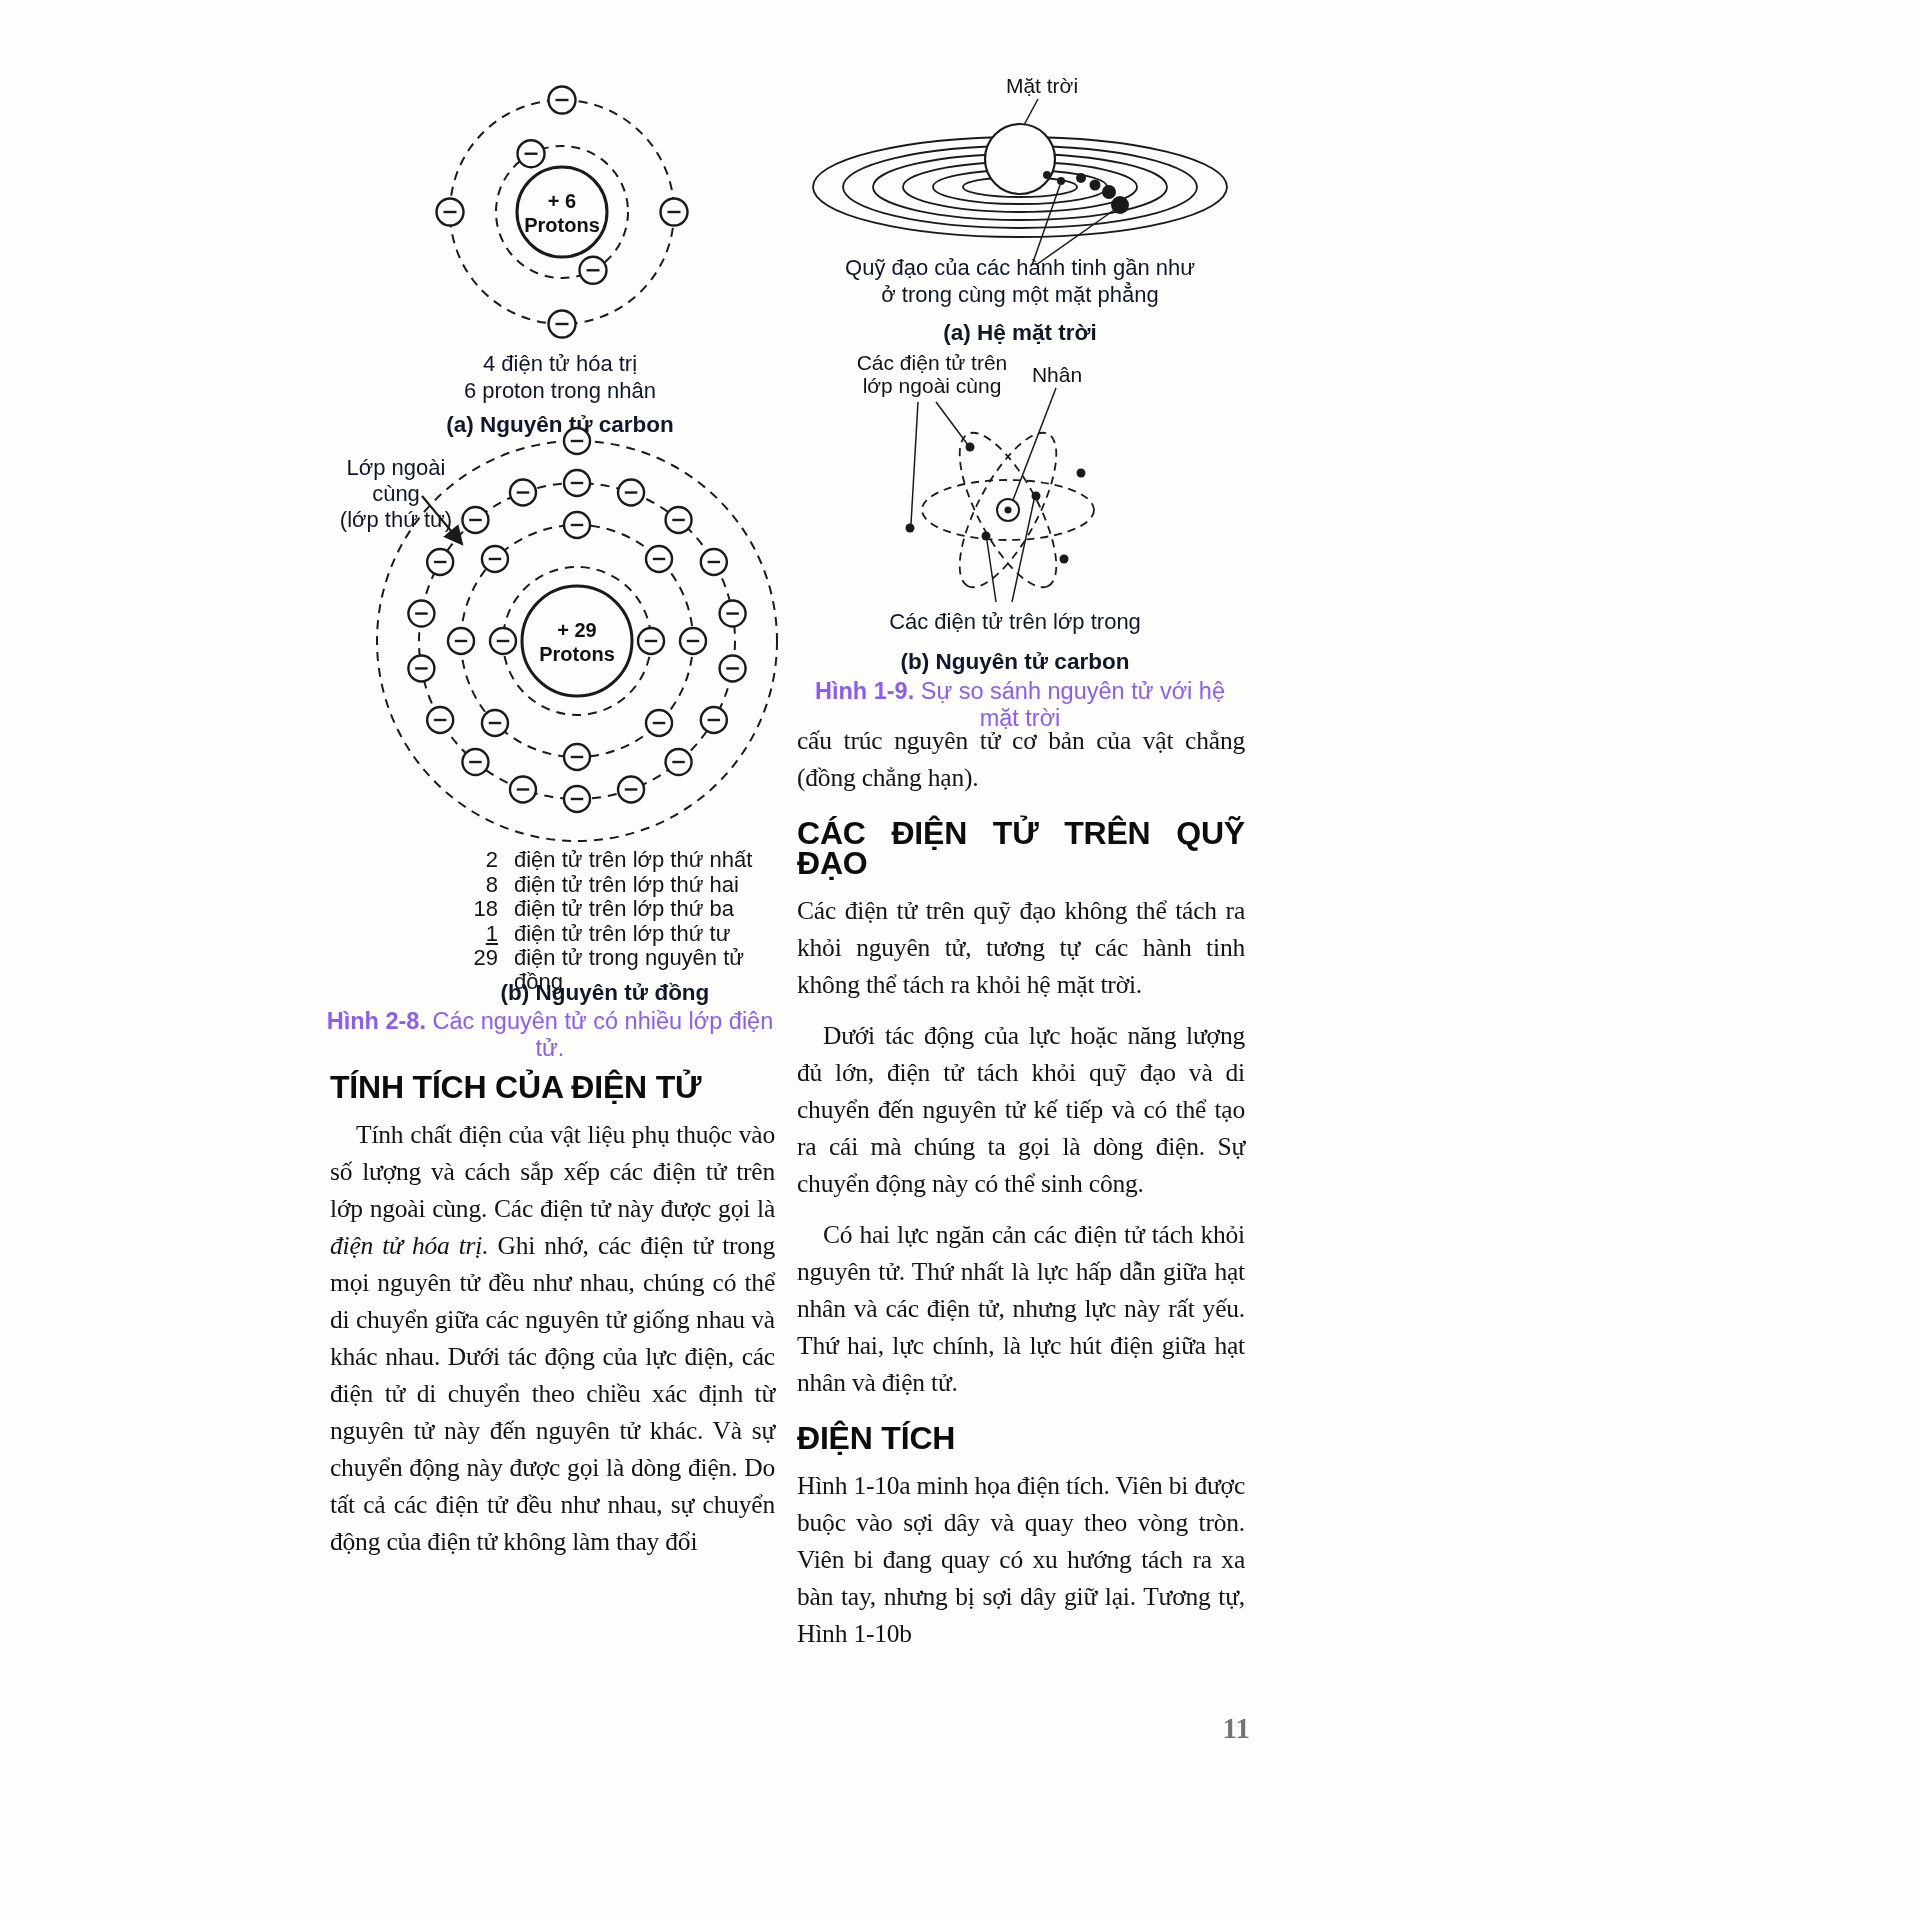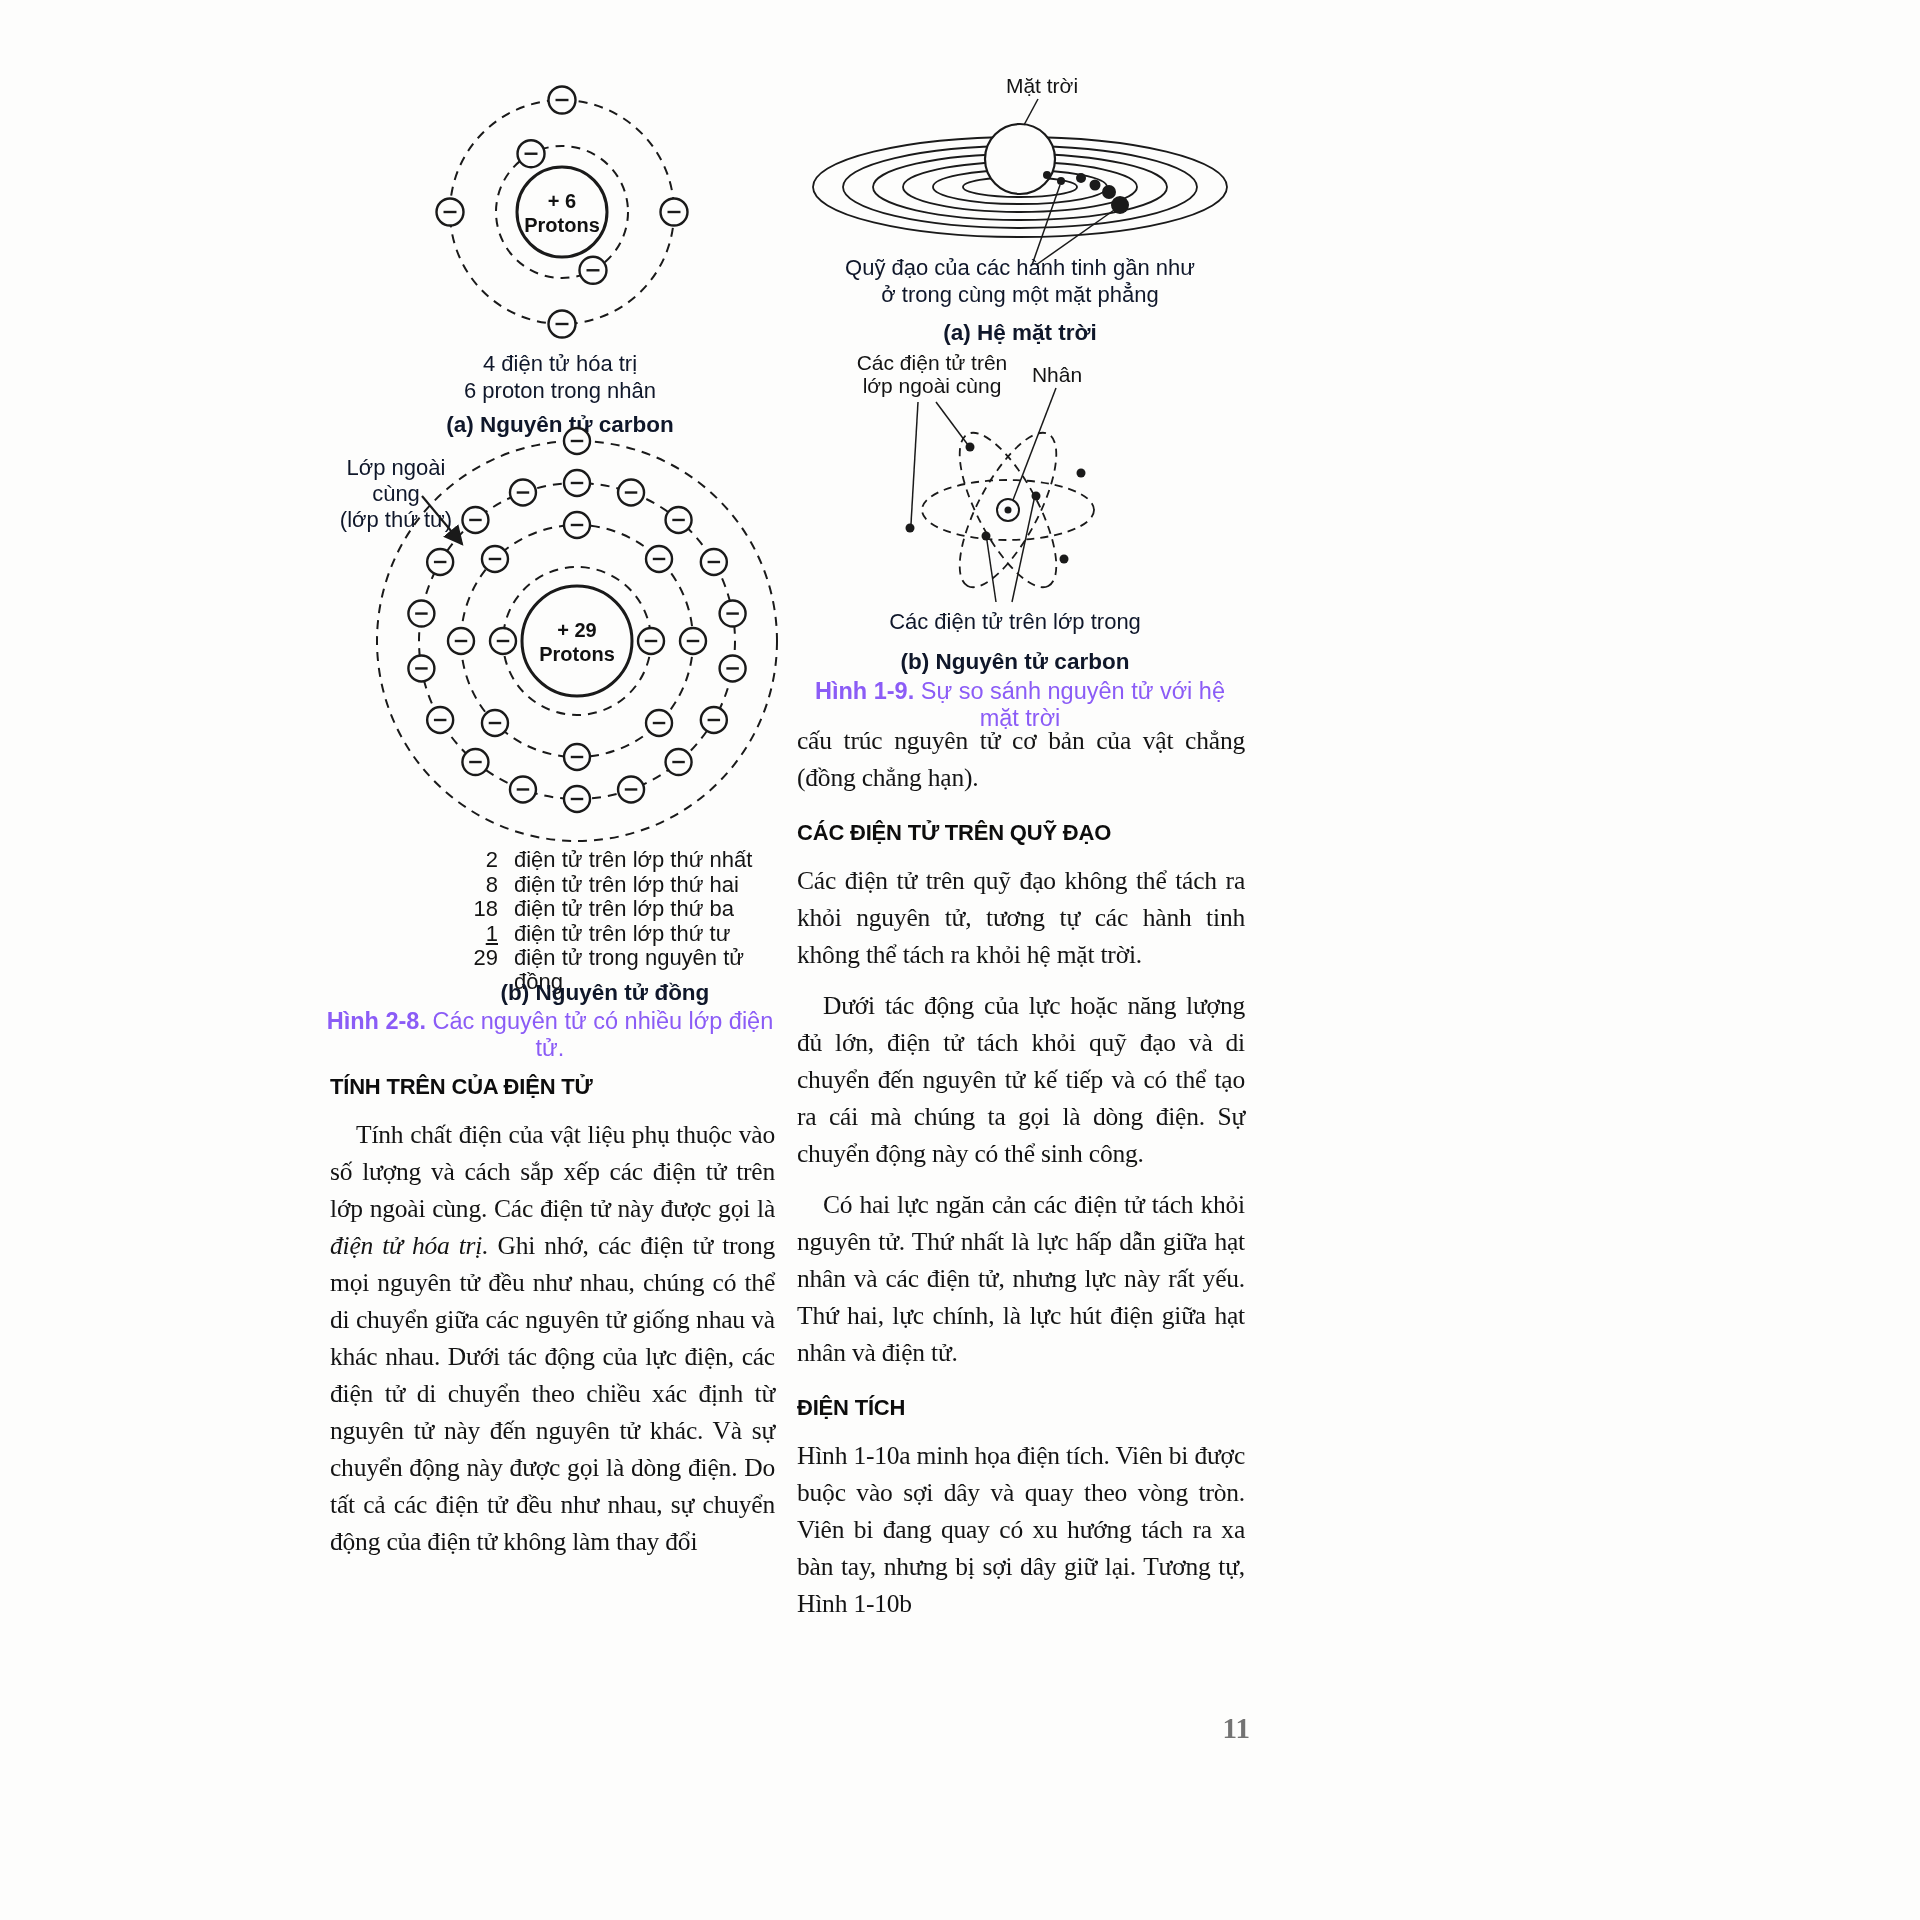--- a/index.html
+++ b/index.html
@@ -10,21 +10,21 @@
   .subcap{font-weight:bold;margin-top:7px;font-size:22.5px;}
   .figcap{font-family:"Liberation Sans",sans-serif;font-size:23.5px;text-align:center;color:#8b5cf6;}
   .figcap .b{font-weight:bold;}
   .shell-list{font-family:"Liberation Sans",sans-serif;font-size:22px;line-height:23.5px;color:#141414;}
   .shell-row{display:flex;margin-bottom:1px;}
   .shell-num{width:48px;text-align:right;margin-right:16px;flex:none;}
   .u{text-decoration:underline;}
   .col{position:absolute;font-size:25.5px;line-height:37px;letter-spacing:-0.2px;text-align:justify;color:#141414;}
   .col p{margin:0 0 14px 0;}
   .col p.indent{text-indent:26px;}
-  .col h2{font-family:"Liberation Sans",sans-serif;font-size:22px;line-height:30px;margin:22px 0 14px 0;letter-spacing:-0.2px;color:#0d0d0d;}
+  .col h2{font-family:"Liberation Sans",sans-serif;font-size:32px;line-height:30px;margin:22px 0 14px 0;letter-spacing:-0.2px;color:#0d0d0d;}
   .col h2:first-child{margin-top:0;}
   .nucleus-text{font-family:"Liberation Sans",sans-serif;font-weight:bold;font-size:20px;text-anchor:middle;fill:#111;}
   .svg-label{font-family:"Liberation Sans",sans-serif;font-size:21px;fill:#141414;text-anchor:middle;}
   .pagenum{font-size:29px;font-weight:bold;text-align:right;color:#737373;}
 </style>
 </head>
 <body>
 
 <div class="page">
 
@@ -163,21 +163,21 @@
       </div>
   </div>
 
   <div class="abs cap-center subcap" style="left:440px;top:972px;width:330px;">(b) Nguyên tử đồng</div>
 
   <div class="abs figcap" style="left:325px;top:1008px;width:450px;">
     <span class="b">Hình 2-8.</span><span> Các nguyên tử có nhiều lớp điện tử.</span>
   </div>
 
   <div class="col" style="left:330px;top:1072px;width:445px;">
-    <h2>TÍNH TRÊN CỦA ĐIỆN TỬ</h2>
+    <h2>TÍNH TÍCH CỦA ĐIỆN TỬ</h2>
     <p class="indent"><span>Tính chất điện của vật liệu phụ thuộc vào số lượng và cách sắp xếp các điện tử trên lớp ngoài cùng. Các điện tử này được gọi là </span><i>điện tử hóa trị.</i><span> Ghi nhớ, các điện tử trong mọi nguyên tử đều như nhau, chúng có thể di chuyển giữa các nguyên tử giống nhau và khác nhau. Dưới tác động của lực điện, các điện tử di chuyển theo chiều xác định từ nguyên tử này đến nguyên tử khác. Và sự chuyển động này được gọi là dòng điện. Do tất cả các điện tử đều như nhau, sự chuyển động của điện tử không làm thay đổi</span></p>
   </div>
 
   <svg id="svg-solar" class="abs" style="left:795px;top:75px;" width="445" height="192" viewBox="0 0 445 192">
     <g fill="none" stroke="#1a1a1a" stroke-width="1.8">
       <ellipse cx="225" cy="112" rx="57" ry="10"></ellipse>
       <ellipse cx="225" cy="112" rx="87" ry="17"></ellipse>
       <ellipse cx="225" cy="112" rx="117" ry="25"></ellipse>
       <ellipse cx="225" cy="112" rx="147" ry="33"></ellipse>
       <ellipse cx="225" cy="112" rx="177" ry="41"></ellipse>

